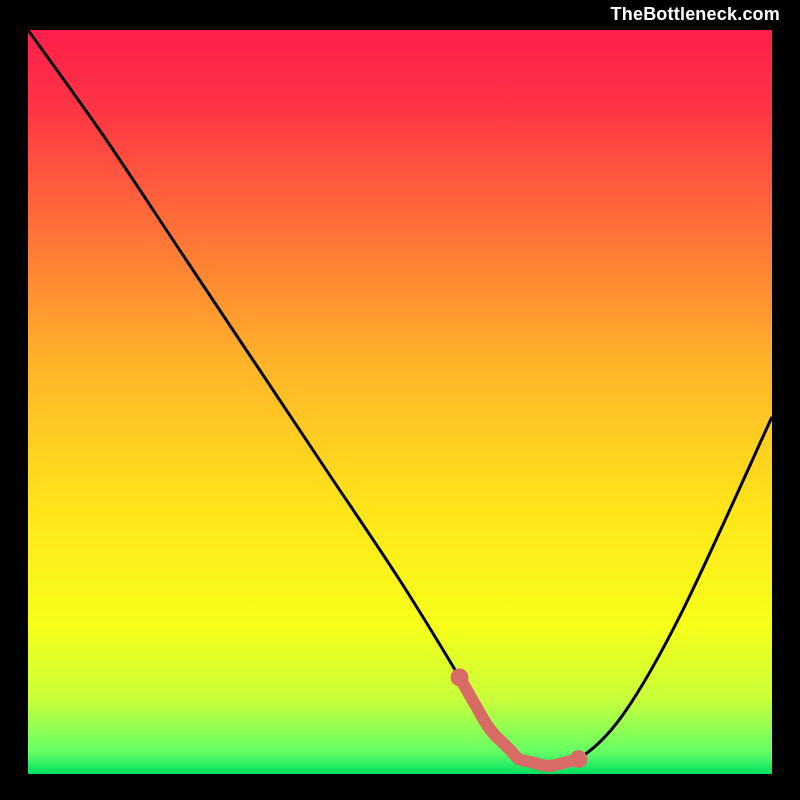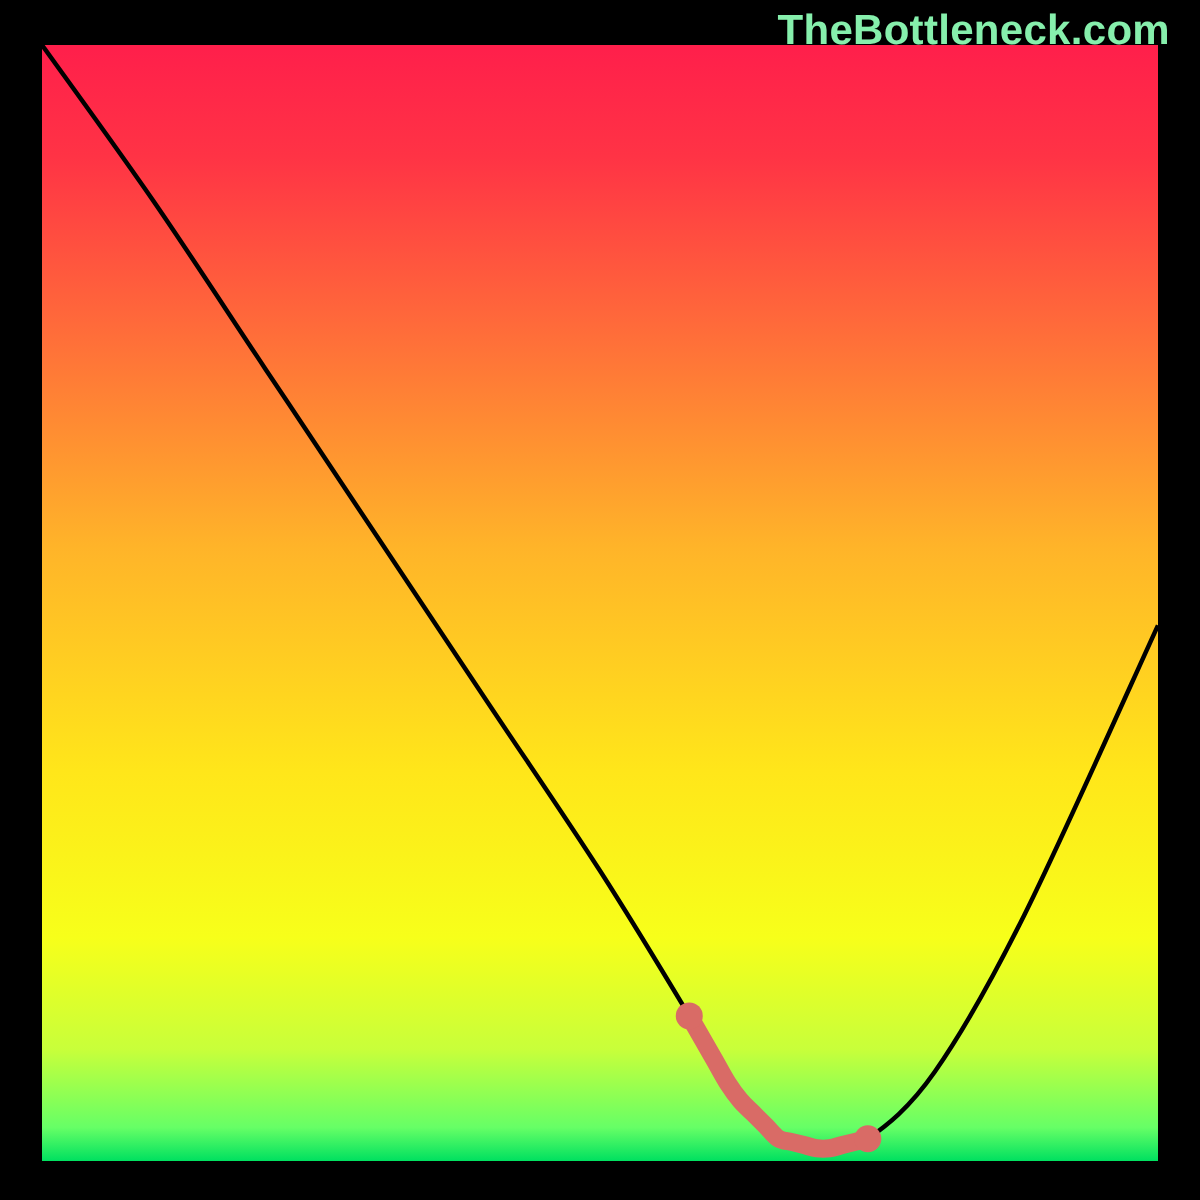--- a/index.html
+++ b/index.html
@@ -14,23 +14,23 @@
     position: relative;
     width: 800px;
     height: 800px;
     background: #000;
   }
   .attribution {
     position: absolute;
     top: 4px;
     right: 20px;
     font-family: Arial, Helvetica, sans-serif;
-    font-size: 28px;
+    font-size: 18px;
     font-weight: bold;
-    color: #86efac;
+    color: #ffffff;
     letter-spacing: 0.2px;
   }
   svg {
     display: block;
   }
 </style>
 </head>
 <body>
 
 <div class="frame">

